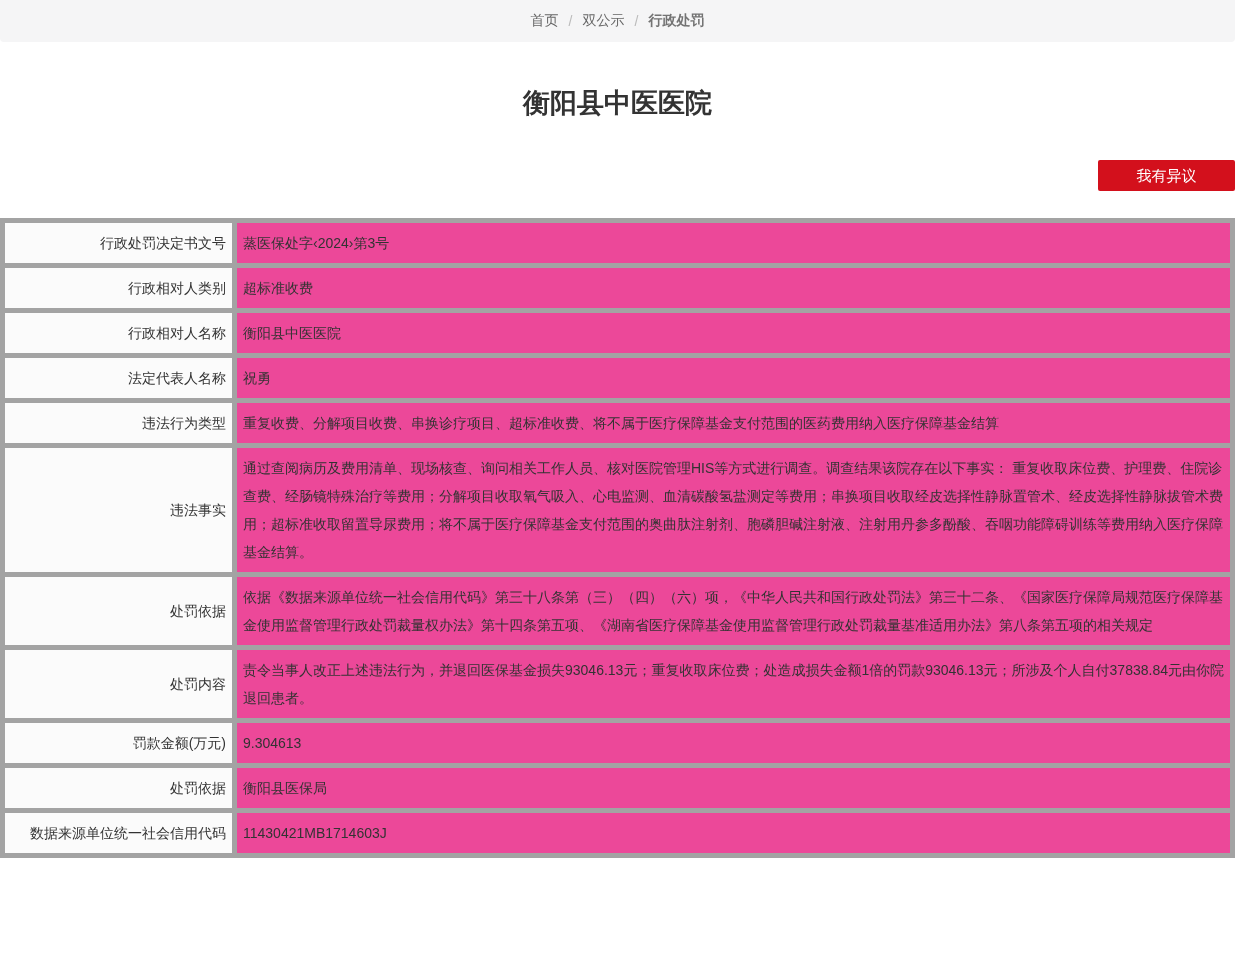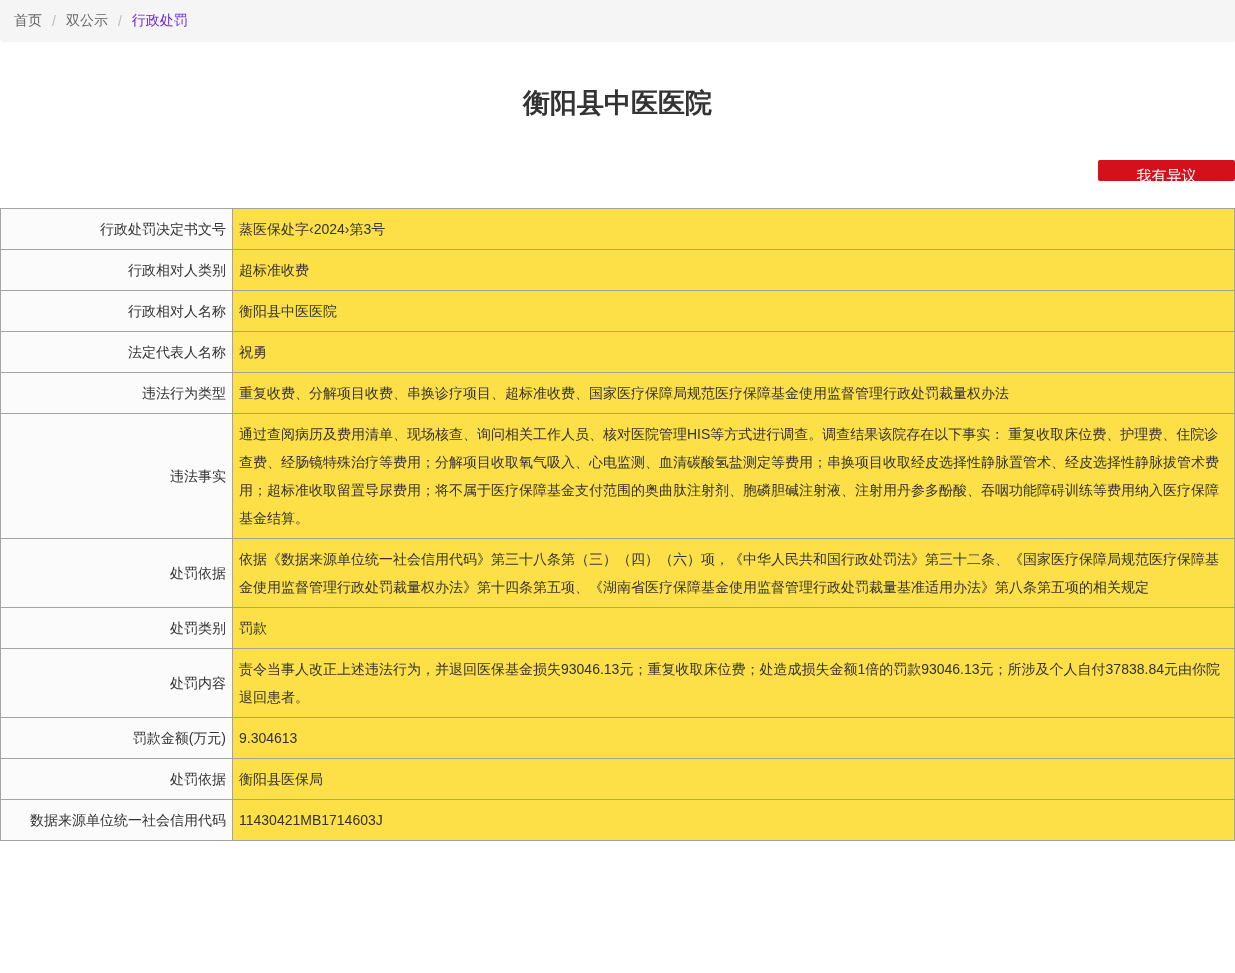--- a/index.html
+++ b/index.html
@@ -14,24 +14,25 @@
   .breadcrumb-bar {
     width: 100%;
     height: 42px;
     background: #f5f5f6;
     border-radius: 0 0 4px 4px;
     display: flex;
     align-items: center;
     padding: 0 14px;
     font-size: 14px;
     color: #666666;
+    justify-content: center;
   }
   .crumb-link { cursor: pointer; color: #666666; text-decoration: none; }
   .crumb-sep { color: #bbbbbb; margin: 0 10px; }
-  .crumb-current { color: #6d28d9; }
+  .crumb-current { color: #737373; font-weight: bold; }
 
   
   .page-title {
     margin-top: 46px;
     text-align: center;
     font-size: 27px;
     font-weight: bold;
     color: #333333;
     line-height: 30px;
   }
@@ -40,52 +41,52 @@
   .button-row {
     margin-top: 42px;
     display: flex;
     justify-content: flex-end;
   }
   .dispute-button {
     background: #d3101c;
     color: #ffffff;
     border: none;
     width: 137px;
-    height: 21px;
+    height: 31px;
     font-size: 15px;
     line-height: 31px;
     text-align: center;
     border-radius: 2px;
     cursor: pointer;
     font-family: inherit;
   }
 
   
   .detail-table {
     margin-top: 27px;
     width: 100%;
     border-collapse: collapse;
     table-layout: fixed;
     font-size: 14px;
   }
   .detail-table td {
-    border: 1px solid #a3a3a3;
+    border: 5px solid #a3a3a3;
     line-height: 28px;
     padding: 6px 6px;
     vertical-align: middle;
     color: #333333;
   }
   .label-cell {
     width: 232px;
     text-align: right;
     background: #fbfbfb;
     color: #444444;
   }
   .value-cell {
-    background: #fde047;
+    background: #ec4899;
     text-align: left;
     word-break: break-all;
   }
 </style>
 </head>
 <body>
 
 <div class="breadcrumb-bar">
   <a class="crumb-link">首页</a>
   <span class="crumb-sep">/</span>
@@ -113,33 +114,29 @@
     <tr>
       <td class="label-cell">行政相对人名称</td>
       <td class="value-cell">衡阳县中医医院</td>
     </tr>
     <tr>
       <td class="label-cell">法定代表人名称</td>
       <td class="value-cell">祝勇</td>
     </tr>
     <tr>
       <td class="label-cell">违法行为类型</td>
-      <td class="value-cell">重复收费、分解项目收费、串换诊疗项目、超标准收费、国家医疗保障局规范医疗保障基金使用监督管理行政处罚裁量权办法</td>
+      <td class="value-cell">重复收费、分解项目收费、串换诊疗项目、超标准收费、将不属于医疗保障基金支付范围的医药费用纳入医疗保障基金结算</td>
     </tr>
     <tr>
       <td class="label-cell">违法事实</td>
       <td class="value-cell">通过查阅病历及费用清单、现场核查、询问相关工作人员、核对医院管理HIS等方式进行调查。调查结果该院存在以下事实： 重复收取床位费、护理费、住院诊查费、经肠镜特殊治疗等费用；分解项目收取氧气吸入、心电监测、血清碳酸氢盐测定等费用；串换项目收取经皮选择性静脉置管术、经皮选择性静脉拔管术费用；超标准收取留置导尿费用；将不属于医疗保障基金支付范围的奥曲肽注射剂、胞磷胆碱注射液、注射用丹参多酚酸、吞咽功能障碍训练等费用纳入医疗保障基金结算。</td>
     </tr>
     <tr>
       <td class="label-cell">处罚依据</td>
       <td class="value-cell">依据《数据来源单位统一社会信用代码》第三十八条第（三）（四）（六）项，《中华人民共和国行政处罚法》第三十二条、《国家医疗保障局规范医疗保障基金使用监督管理行政处罚裁量权办法》第十四条第五项、《湖南省医疗保障基金使用监督管理行政处罚裁量基准适用办法》第八条第五项的相关规定</td>
-    </tr>
-    <tr>
-      <td class="label-cell">处罚类别</td>
-      <td class="value-cell">罚款</td>
     </tr>
     <tr>
       <td class="label-cell">处罚内容</td>
       <td class="value-cell">责令当事人改正上述违法行为，并退回医保基金损失93046.13元；重复收取床位费；处造成损失金额1倍的罚款93046.13元；所涉及个人自付37838.84元由你院退回患者。</td>
     </tr>
     <tr>
       <td class="label-cell">罚款金额(万元)</td>
       <td class="value-cell">9.304613</td>
     </tr>
     <tr>

